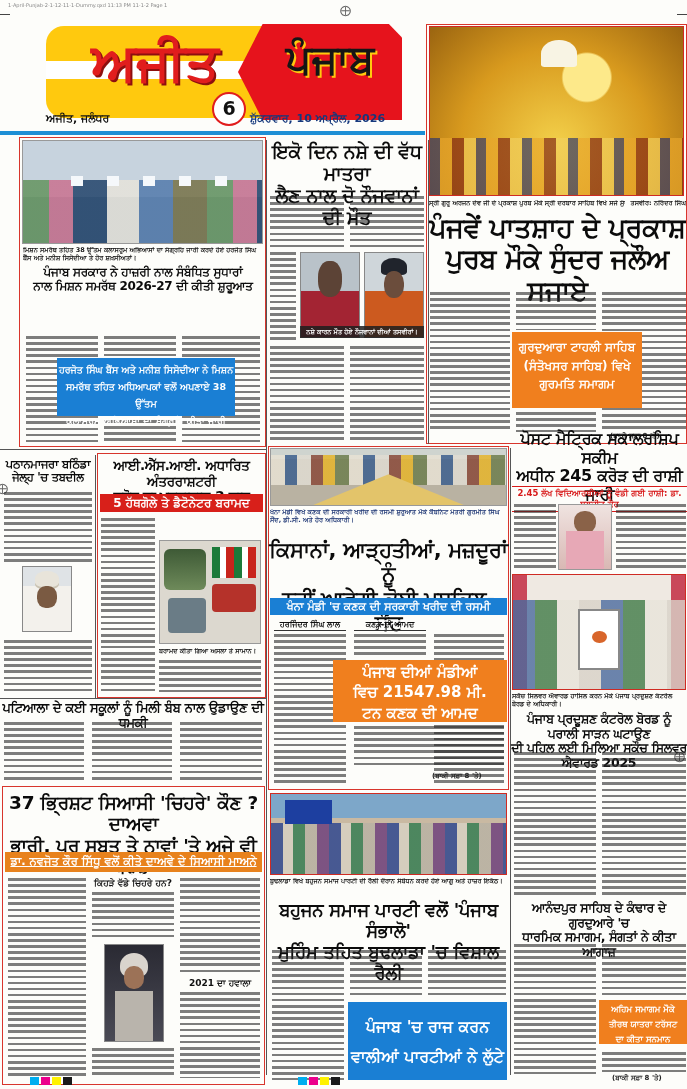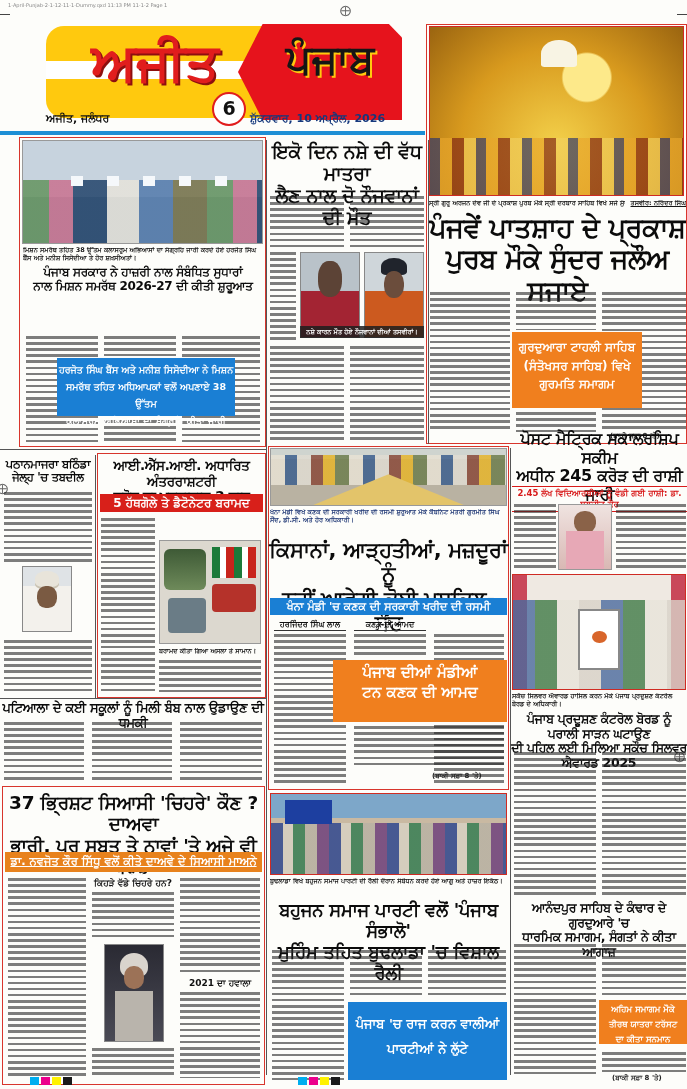--- a/index.html
+++ b/index.html
@@ -51,21 +51,21 @@
 
   <div class="photo" style="left:429px;top:26px;width:255px;height:170px;
        background:radial-gradient(circle at 62% 30%,#fde98a 0 12%,transparent 13%),
                   radial-gradient(circle at 50% 70%,#f3d04a,#d89a1e 55%,#9a6410 100%),
                   linear-gradient(#e9b93a,#c88a18);">
     <div style="position:absolute;left:44%;top:8%;width:14%;height:16%;background:#f8f4e4;border-radius:50% 50% 10% 10%;"></div>
     <div style="position:absolute;left:0;bottom:0;width:100%;height:34%;
                 background:repeating-linear-gradient(90deg,#27316e 0 10px,#e8a62c 10px 22px,#7b1f14 22px 34px,#f1cf5e 34px 46px);opacity:.65;"></div>
   </div>
   <div class="t cap" style="left:429px;top:200px;width:196px;white-space:nowrap;">ਸ੍ਰੀ ਗੁਰੂ ਅਰਜਨ ਦੇਵ ਜੀ ਦੇ ਪ੍ਰਕਾਸ਼ ਪੁਰਬ ਮੌਕੇ ਸ੍ਰੀ ਦਰਬਾਰ ਸਾਹਿਬ ਵਿਖੇ ਸਜੇ ਸੁੰਦਰ ਜਲੌਅ।</div>
-  <div class="t cap" style="left:628px;top:200px;width:58px;text-align:right;text-decoration:underline;">ਤਸਵੀਰ: ਨਰਿੰਦਰ ਸਿੰਘ</div>
+  <div class="t cap" style="left:628px;top:200px;width:58px;text-align:right;">ਤਸਵੀਰ: ਨਰਿੰਦਰ ਸਿੰਘ</div>
 
   <div class="t hl" style="left:428px;top:212px;width:259px;font-size:27px;">
     <span>ਪੰਜਵੇਂ ਪਾਤਸ਼ਾਹ ਦੇ ਪ੍ਰਕਾਸ਼</span>
     <span>ਪੁਰਬ ਮੌਕੇ ਸੁੰਦਰ ਜਲੌਅ ਸਜਾਏ</span>
   </div>
   <div class="fx" style="left:430px;top:292px;width:80px;height:140px;"></div>
   <div class="fx" style="left:516px;top:292px;width:80px;height:38px;"></div>
   <div class="fx" style="left:516px;top:412px;width:80px;height:20px;"></div>
   <div class="fx" style="left:602px;top:292px;width:84px;height:140px;"></div>
   <div class="boxw" style="left:512px;top:332px;width:130px;height:76px;background:#f07f1e;font-size:12px;line-height:1.55;padding-top:6px;">
@@ -203,40 +203,41 @@
   <div class="boxw" style="left:270px;top:598px;width:237px;height:17px;background:#1a7fd4;font-size:11px;line-height:17px;">
     <span>ਖੰਨਾ ਮੰਡੀ 'ਚ ਕਣਕ ਦੀ ਸਰਕਾਰੀ ਖਰੀਦ ਦੀ ਰਸਮੀ ਸ਼ੁਰੂਆਤ</span>
   </div>
   <div class="t" style="left:274px;top:620px;width:72px;font-size:8px;font-weight:700;text-align:center;border-bottom:1px solid #333;">ਹਰਜਿੰਦਰ ਸਿੰਘ ਲਾਲ</div>
   <div class="t" style="left:354px;top:620px;width:72px;font-size:8px;font-weight:700;text-align:center;border-bottom:1px solid #333;">ਕਣਕ ਦੀ ਆਮਦ</div>
   <div class="fx" style="left:274px;top:634px;width:72px;height:150px;"></div>
   <div class="fx" style="left:354px;top:634px;width:72px;height:22px;"></div>
   <div class="fx" style="left:434px;top:634px;width:70px;height:150px;"></div>
   <div class="boxw" style="left:333px;top:660px;width:174px;height:62px;background:#f07f1e;font-size:15px;line-height:1.35;padding-top:2px;">
     <span>ਪੰਜਾਬ ਦੀਆਂ ਮੰਡੀਆਂ</span>
+    <span>ਵਿਚ 21547.98 ਮੀ.</span>
     <span>ਟਨ ਕਣਕ ਦੀ ਆਮਦ</span>
   </div>
   <div class="fx" style="left:354px;top:726px;width:150px;height:42px;"></div>
   <div class="cont" style="left:432px;top:772px;">(ਬਾਕੀ ਸਫ਼ਾ 8 'ਤੇ)</div>
 
   <div class="photo" style="left:270px;top:793px;width:237px;height:82px;
        background:linear-gradient(#7da7c9 0 30%,#c9b9a2 30% 100%);">
     <div style="position:absolute;left:0;bottom:0;width:100%;height:64%;
                 background:repeating-linear-gradient(90deg,#27418e 0 12px,#d8d2c4 12px 22px,#2e7a4e 22px 34px,#b8b2a4 34px 46px,#6a3a7a 46px 58px);opacity:.8;"></div>
     <div style="position:absolute;left:6%;top:8%;width:20%;height:30%;background:#1d3fa0;"></div>
   </div>
   <div class="t cap" style="left:270px;top:878px;width:237px;height:14px;">ਬੁਢਲਾਡਾ ਵਿਖੇ ਬਹੁਜਨ ਸਮਾਜ ਪਾਰਟੀ ਦੀ ਰੈਲੀ ਦੌਰਾਨ ਸੰਬੋਧਨ ਕਰਦੇ ਹੋਏ ਆਗੂ ਅਤੇ ਹਾਜ਼ਰ ਇਕੱਠ।</div>
   <div class="t hl" style="left:269px;top:900px;width:239px;font-size:18px;">
     <span>ਬਹੁਜਨ ਸਮਾਜ ਪਾਰਟੀ ਵਲੋਂ 'ਪੰਜਾਬ ਸੰਭਾਲੋ'</span>
     <span>ਮੁਹਿੰਮ ਤਹਿਤ ਬੁਢਲਾਡਾ 'ਚ ਵਿਸ਼ਾਲ ਰੈਲੀ</span>
   </div>
   <div class="fx" style="left:272px;top:950px;width:72px;height:130px;"></div>
   <div class="fx" style="left:350px;top:950px;width:72px;height:48px;"></div>
   <div class="fx" style="left:428px;top:950px;width:78px;height:48px;"></div>
-  <div class="boxw" style="left:348px;top:1002px;width:159px;height:78px;background:#1a7fd4;font-size:13px;line-height:1.9;padding-top:10px;">
+  <div class="boxw" style="left:348px;top:1002px;width:159px;height:78px;background:#1a7fd4;font-size:16px;line-height:1.9;padding-top:10px;">
     <span>ਪੰਜਾਬ 'ਚ ਰਾਜ ਕਰਨ ਵਾਲੀਆਂ ਪਾਰਟੀਆਂ ਨੇ ਲੁੱਟੇ</span>
   </div>
 
   <div class="t hl" style="left:512px;top:430px;width:175px;font-size:16px;">
     <span>ਪੋਸਟ ਮੈਟ੍ਰਿਕ ਸਕਾਲਰਸ਼ਿਪ ਸਕੀਮ</span>
     <span>ਅਧੀਨ 245 ਕਰੋੜ ਦੀ ਰਾਸ਼ੀ ਜਾਰੀ</span>
   </div>
   <div class="t" style="left:512px;top:486px;width:175px;font-size:8.5px;font-weight:700;color:#d81a1a;text-align:center;border-top:1px solid #d81a1a;border-bottom:1px solid #d81a1a;padding:1px 0;">2.45 ਲੱਖ ਵਿਦਿਆਰਥੀਆਂ ਨੂੰ ਵੰਡੀ ਗਈ ਰਾਸ਼ੀ: ਡਾ. ਬਲਜੀਤ ਕੌਰ</div>
   <div class="fx" style="left:514px;top:504px;width:42px;height:64px;"></div>
   <div class="photo" style="left:558px;top:504px;width:54px;height:66px;border-color:#999;

